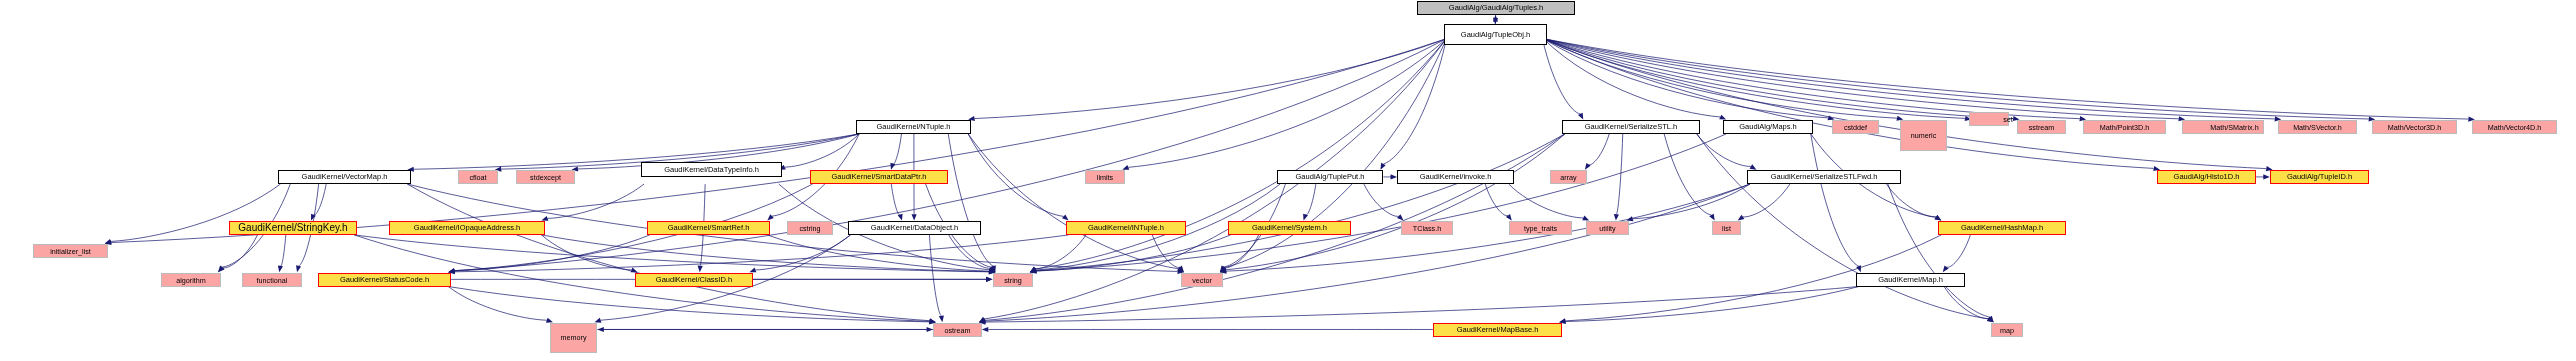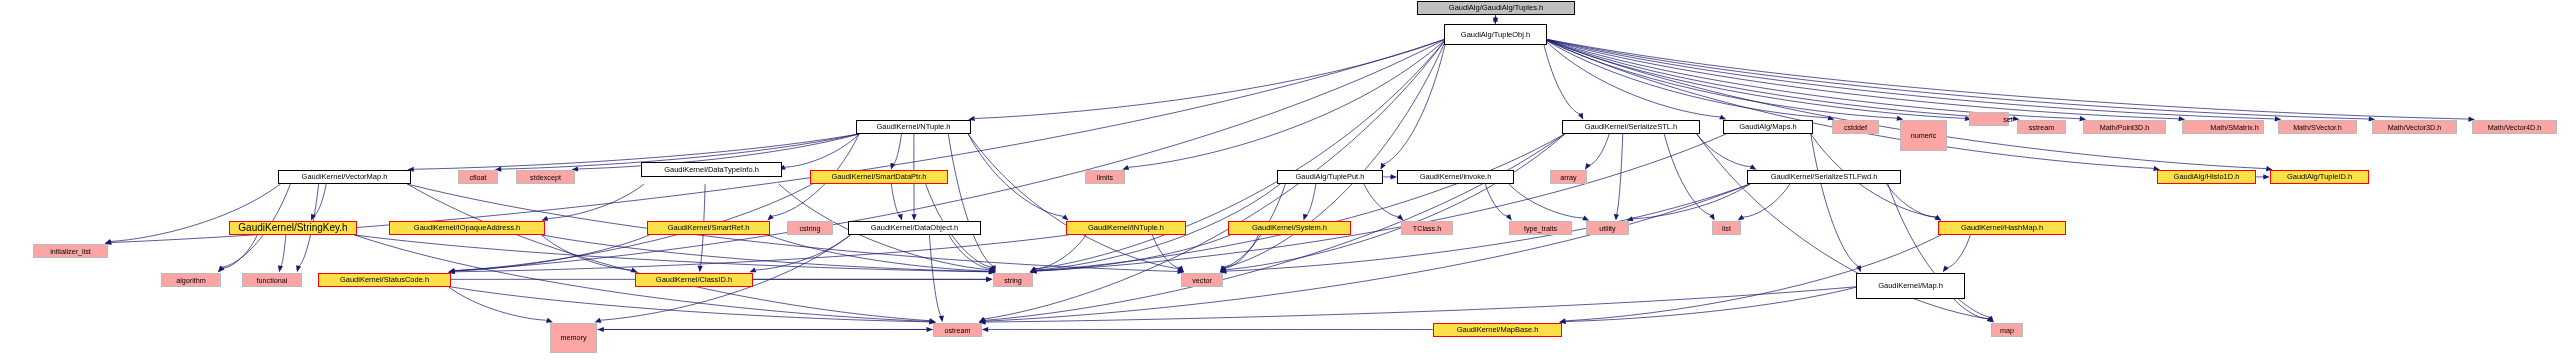--- a/index.html
+++ b/index.html
@@ -348,21 +348,21 @@
       </div>
       <div class="node n-red" style="left: 635px; top: 273px; width: 118px; height: 14.3px; font-size: 7.5px;">
         <span>GaudiKernel/ClassID.h</span>
       </div>
       <div class="node n-sys" style="left: 993px; top: 273px; width: 40px; height: 14.3px; font-size: 7.2px;">
         <span>string</span>
       </div>
       <div class="node n-sys" style="left: 1181px; top: 273px; width: 42px; height: 14.3px; font-size: 7.2px;">
         <span>vector</span>
       </div>
-      <div class="node n-doc" style="left: 1856px; top: 273px; width: 109px; height: 26px; font-size: 7.5px; text-align: center;">
+      <div class="node n-doc" style="left: 1856px; top: 273px; width: 109px; height: 14px; font-size: 7.5px; text-align: center;">
         <span>GaudiKernel/Map.h</span>
       </div>
       <div class="node n-sys" style="left: 550px; top: 323px; width: 47px; height: 30px; font-size: 7.2px;">
         <span>memory</span>
       </div>
       <div class="node n-sys" style="left: 933px; top: 323px; width: 49px; height: 14.3px; font-size: 7.2px;">
         <span>ostream</span>
       </div>
       <div class="node n-red" style="left: 1433px; top: 323px; width: 129px; height: 14.3px; font-size: 7.5px;">
         <span>GaudiKernel/MapBase.h</span>

